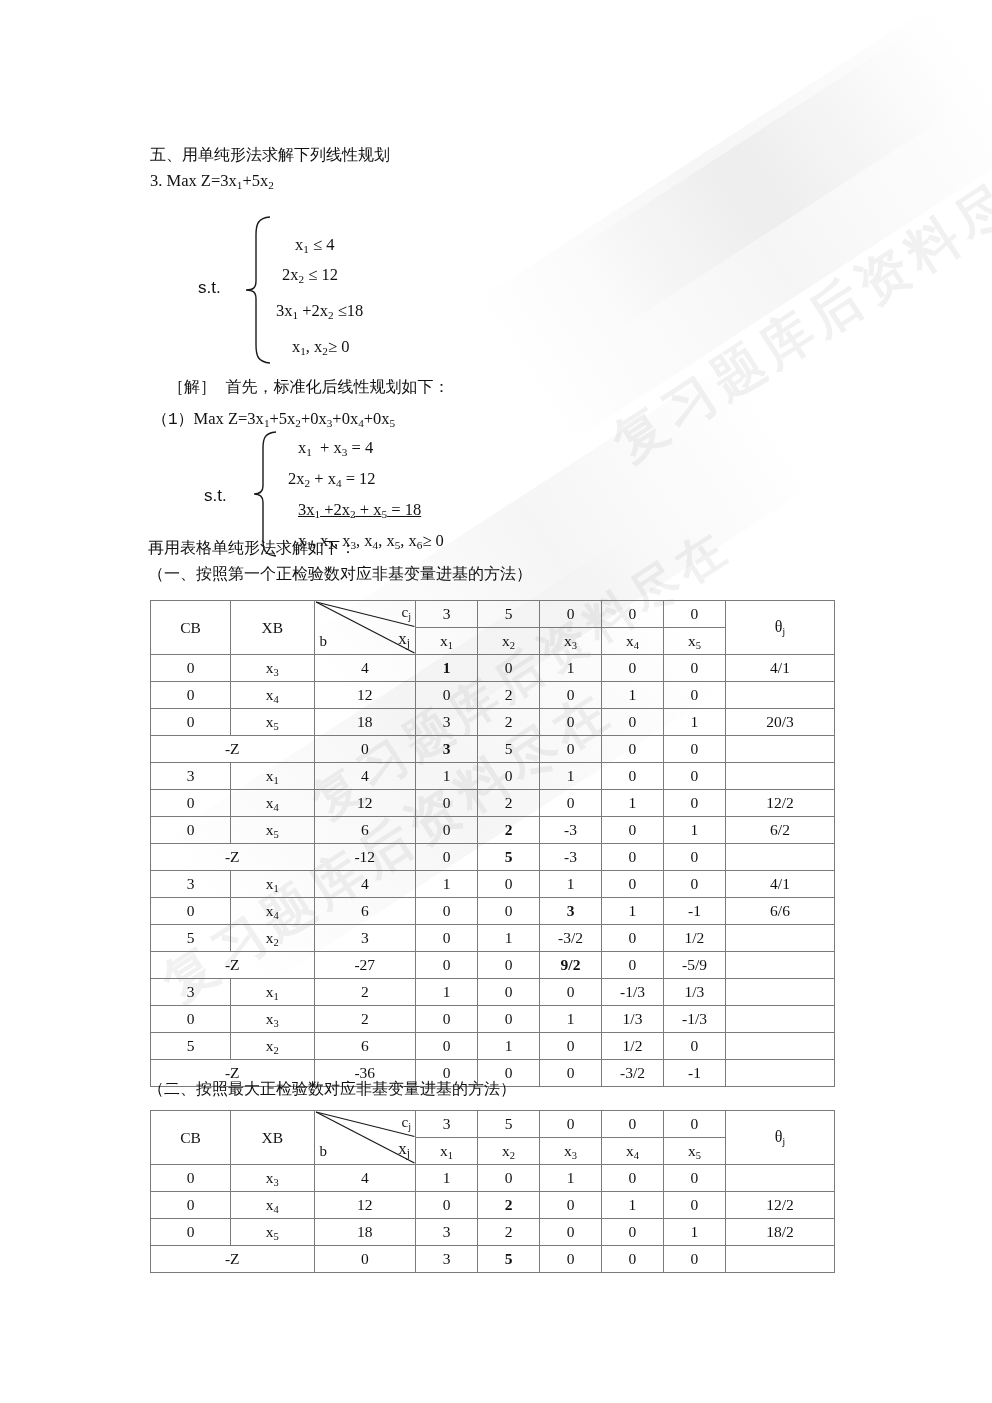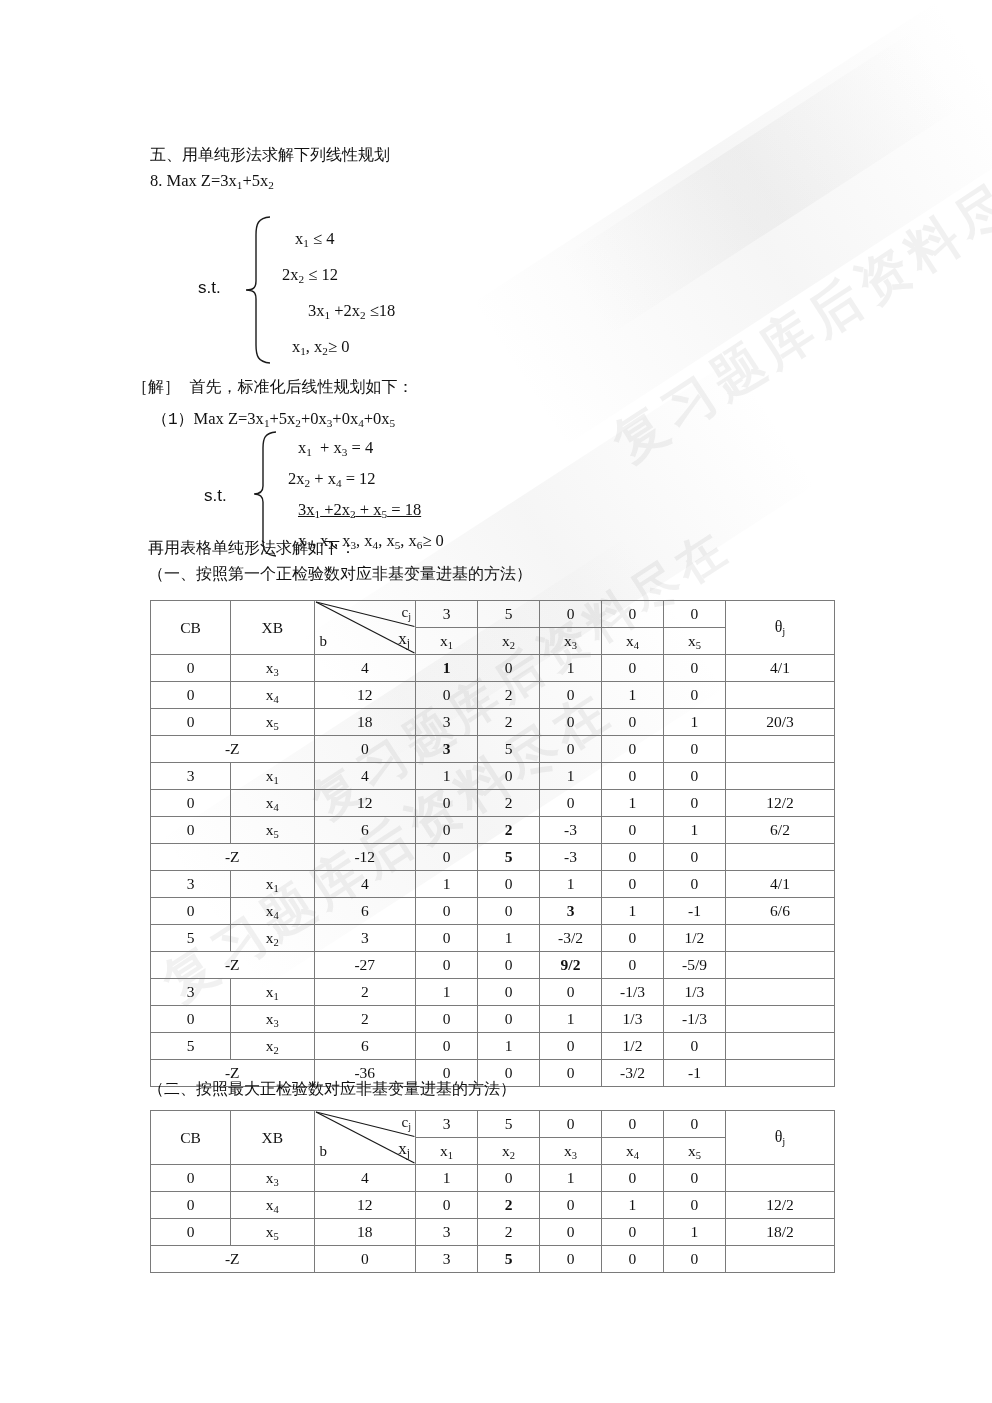--- a/index.html
+++ b/index.html
@@ -110,35 +110,35 @@
 
     <div class="wm-streak" style="left:300px; top:640px; width:520px; height:150px; transform:rotate(-33deg);"></div>
     <div class="wm-band" style="left:300px; top:780px; font-size:48px; transform:rotate(-33deg); letter-spacing:6px;">复习题库后资料尽在</div>
   </div>
 
   <div class="content">
 
     <div class="line cn" style="left:150px; top:146px;">五、用单纯形法求解下列线性规划</div>
 
     <div class="line" style="left:150px; top:171px;">
-      <span>8. Max Z=</span><span>3x<sub>1</sub>+5x<sub>2</sub></span>
+      <span>3. Max Z=</span><span>3x<sub>1</sub>+5x<sub>2</sub></span>
     </div>
 
     <div class="braceblock" style="left:190px; top:215px; width:330px; height:150px;">
       <div class="st-label" style="left:8px; top:63px;">s.t.</div>
       <svg class="brace" width="40" height="150" style="left:46px; top:0;" viewBox="0 0 40 150">
         <path d="M34,2 C22,3 20,9 20,20 L20,66 C20,73 17,75 10,75 C17,75 20,77 20,84 L20,130 C20,141 22,147 34,148" fill="none" stroke="#1a1a1a" stroke-width="1.4"></path>
       </svg>
-      <div class="eqline" style="left:105px; top:14px;">x<sub>1</sub> ≤ 4</div>
+      <div class="eqline" style="left:105px; top:20px;">x<sub>1</sub> ≤ 4</div>
       <div class="eqline" style="left:92px; top:50px;">2x<sub>2</sub> ≤ 12</div>
-      <div class="eqline" style="left:118px; top:86px;">3x<sub>1</sub> +2x<sub>2</sub> ≤18</div>
+      <div class="eqline" style="left:86px; top:86px;">3x<sub>1</sub> +2x<sub>2</sub> ≤18</div>
       <div class="eqline" style="left:102px; top:122px;">x<sub>1</sub>, x<sub>2</sub>≥ 0</div>
     </div>
 
-    <div class="line cn" style="left:132px; top:378px;">［解］ 首先，标准化后线性规划如下：</div>
+    <div class="line cn" style="left:168px; top:378px;">［解］ 首先，标准化后线性规划如下：</div>
 
     <div class="line" style="left:152px; top:409px;">
       <span class="cn">（1）</span><span>Max Z=3x<sub>1</sub>+5x<sub>2</sub>+0x<sub>3</sub>+0x<sub>4</sub>+0x<sub>5</sub></span>
     </div>
 
     <div class="braceblock" style="left:190px; top:430px; width:400px; height:120px;">
       <div class="st-label" style="left:14px; top:56px;">s.t.</div>
       <svg class="brace" width="40" height="128" style="left:56px; top:0;" viewBox="0 0 40 128">
         <path d="M30,2 C19,3 17,8 17,18 L17,56 C17,62 14,64 8,64 C14,64 17,66 17,72 L17,110 C17,120 19,125 30,126" fill="none" stroke="#1a1a1a" stroke-width="1.4"></path>
       </svg>

